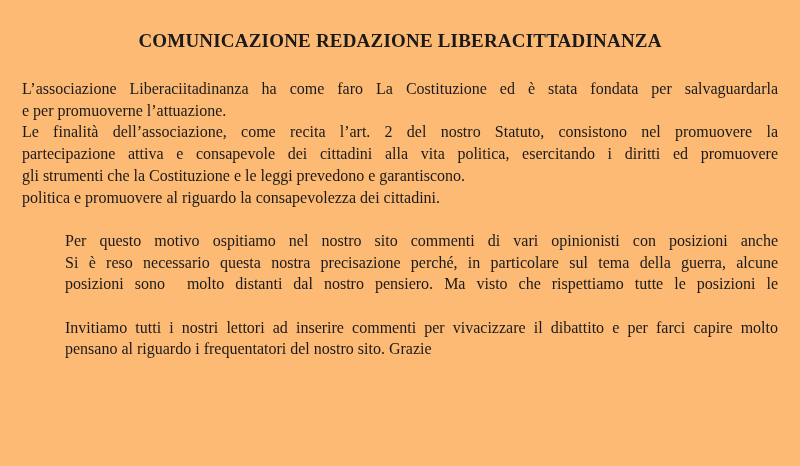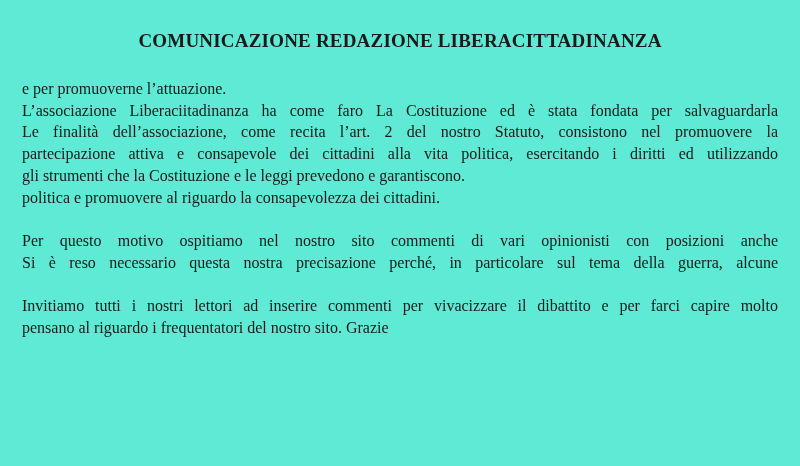--- a/index.html
+++ b/index.html
@@ -7,64 +7,65 @@
     width: 800px;
     height: 466px;
     background: #ffffff;
     overflow: hidden;
   }
   .page {
     box-sizing: border-box;
     width: 800px;
     height: 466px;
     padding: 30px 22px 16px 22px;
-    background: #5eead4;
+    background: #fdba74;
     color: #1a1a1a;
     font-family: "Liberation Serif", "DejaVu Serif", serif;
   }
   .title {
     margin: 0;
     font-size: 19px;
     font-weight: 700;
     line-height: 22px;
     text-align: center;
     letter-spacing: 0.2px;
   }
   .title-gap { height: 26px; }
   .block { margin: 0; }
-  .block + .block { margin-top: 21.7px; }
+  .block + .block { margin-top: 21.7px; margin-left: 43px; }
   .ln {
     font-size: 16px;
     line-height: 21.7px;
     text-align: justify;
     text-justify: inter-word;
   }
   .ln.full { text-align-last: justify; }
   .ln.end  { text-align-last: left; }
 </style>
 </head>
 <body>
 
 <div class="page">
 
   <h1 class="title">COMUNICAZIONE REDAZIONE LIBERACITTADINANZA</h1>
   <div class="title-gap"></div>
 
   <div class="block">
+    <div class="ln full">L’associazione Liberaciitadinanza ha come faro La Costituzione ed è stata fondata per salvaguardarla</div>
     <div class="ln end">e per promuoverne l’attuazione.</div>
-    <div class="ln full">L’associazione Liberaciitadinanza ha come faro La Costituzione ed è stata fondata per salvaguardarla</div>
     <div class="ln full">Le finalità dell’associazione, come recita l’art. 2 del nostro Statuto, consistono nel promuovere la</div>
-    <div class="ln full">partecipazione attiva e consapevole dei cittadini alla vita politica, esercitando i diritti ed utilizzando</div>
+    <div class="ln full">partecipazione attiva e consapevole dei cittadini alla vita politica, esercitando i diritti ed promuovere</div>
     <div class="ln end">gli strumenti che la Costituzione e le leggi prevedono e garantiscono.</div>
     <div class="ln end">politica e promuovere al riguardo la consapevolezza dei cittadini.</div>
   </div>
 
   <div class="block">
     <div class="ln full">Per questo motivo ospitiamo nel nostro sito commenti di vari opinionisti con posizioni anche</div>
     <div class="ln full">Si è reso necessario questa nostra precisazione perché, in particolare sul tema della guerra, alcune</div>
+    <div class="ln full">posizioni sono &nbsp;molto distanti dal nostro pensiero. Ma visto che rispettiamo tutte le posizioni le</div>
   </div>
 
   <div class="block">
     <div class="ln full">Invitiamo tutti i nostri lettori ad inserire commenti per vivacizzare il dibattito e per farci capire molto</div>
     <div class="ln end">pensano al riguardo i frequentatori del nostro sito. Grazie</div>
   </div>
 
 </div>
 
 </body></html>

